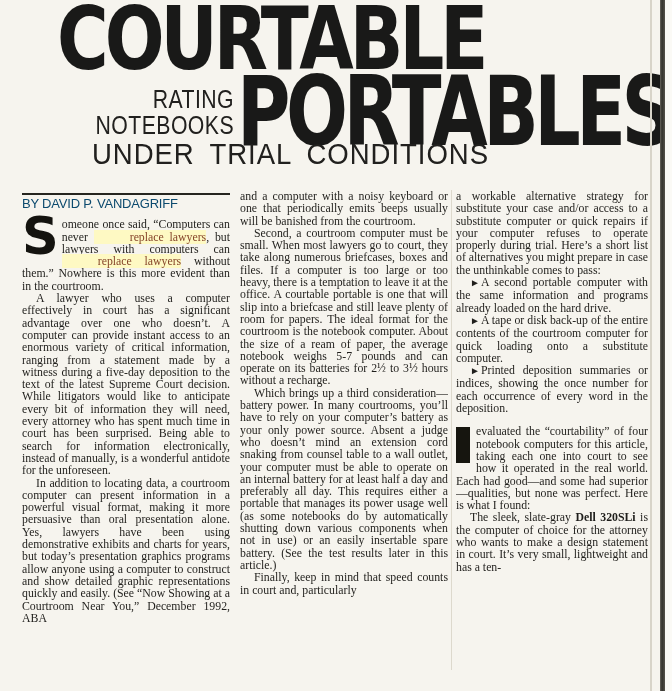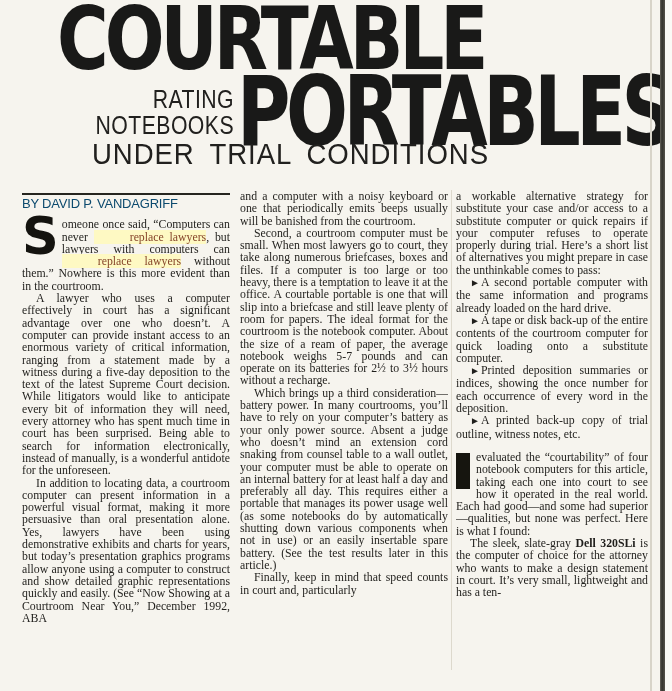--- a/index.html
+++ b/index.html
@@ -92,21 +92,20 @@
   <p>Second, a courtroom computer must be small. When most lawyers go to court, they take along numerous briefcases, boxes and files. If a computer is too large or too heavy, there is a temptation to leave it at the office. A courtable portable is one that will slip into a briefcase and still leave plenty of room for papers. The ideal format for the courtroom is the notebook computer. About the size of a ream of paper, the average notebook weighs 5-7 pounds and can operate on its batteries for 2½ to 3½ hours without a recharge.</p>
   <p>Which brings up a third consideration—battery power. In many courtrooms, you’ll have to rely on your computer’s battery as your only power source. Absent a judge who doesn’t mind an extension cord snaking from counsel table to a wall outlet, your computer must be able to operate on an internal battery for at least half a day and preferably all day. This requires either a portable that manages its power usage well (as some notebooks do by automatically shutting down various components when not in use) or an easily insertable spare battery. (See the test results later in this article.)</p>
   <p>Finally, keep in mind that speed counts in court and, particularly</p>
 </div>
 
 <div id="col3" class="col">
   <p class="noindent">a workable alternative strategy for substitute your case and/or access to a substitute computer or quick repairs if your computer refuses to operate properly during trial. Here’s a short list of alternatives you might prepare in case the unthinkable comes to pass:</p>
   <p><span class="arrow">►</span><span>A second portable computer with the same information and programs already loaded on the hard drive.</span></p>
   <p><span class="arrow">►</span><span>A tape or disk back-up of the entire contents of the courtroom computer for quick loading onto a substitute computer.</span></p>
   <p><span class="arrow">►</span><span>Printed deposition summaries or indices, showing the once number for each occurrence of every word in the deposition.</span></p>
-  <p><span class="arrow">►</span><span>A printed back-up copy of trial outline, witness notes, etc.</span></p>
   <p class="noindent sectionbreak">
     <span class="dropcap-i">I</span><span>evaluated the “courtability” of four notebook computers for this article, taking each one into court to see how it operated in the real world. Each had good—and some had superior—qualities, but none was perfect. Here is what I found:</span>
   </p>
   <p><span>The sleek, slate-gray </span><span class="b">Dell 320SLi</span><span> is the computer of choice for the attorney who wants to make a design statement in court. It’s very small, lightweight and has a ten-</span></p>
 </div>
 
 <div class="gutter-line"></div>
 <div class="edge-smudge"></div>
 <div class="edge-line"></div>
 <div class="edge-white"></div>

